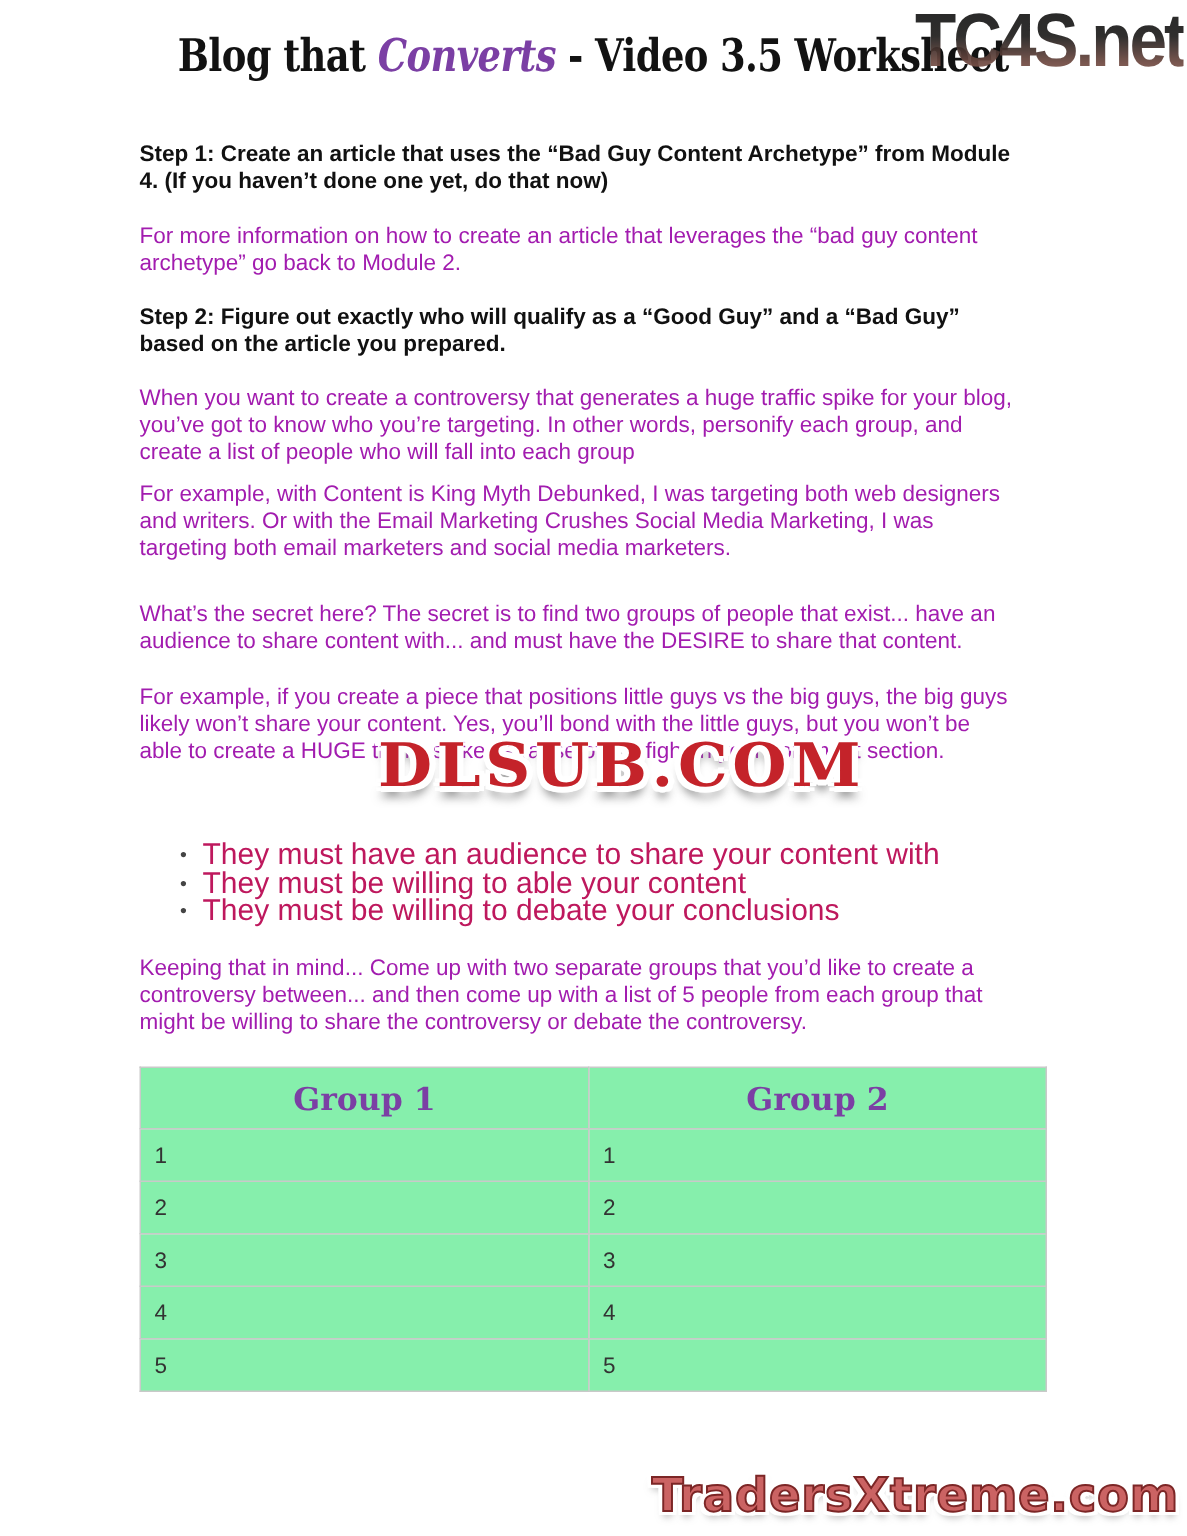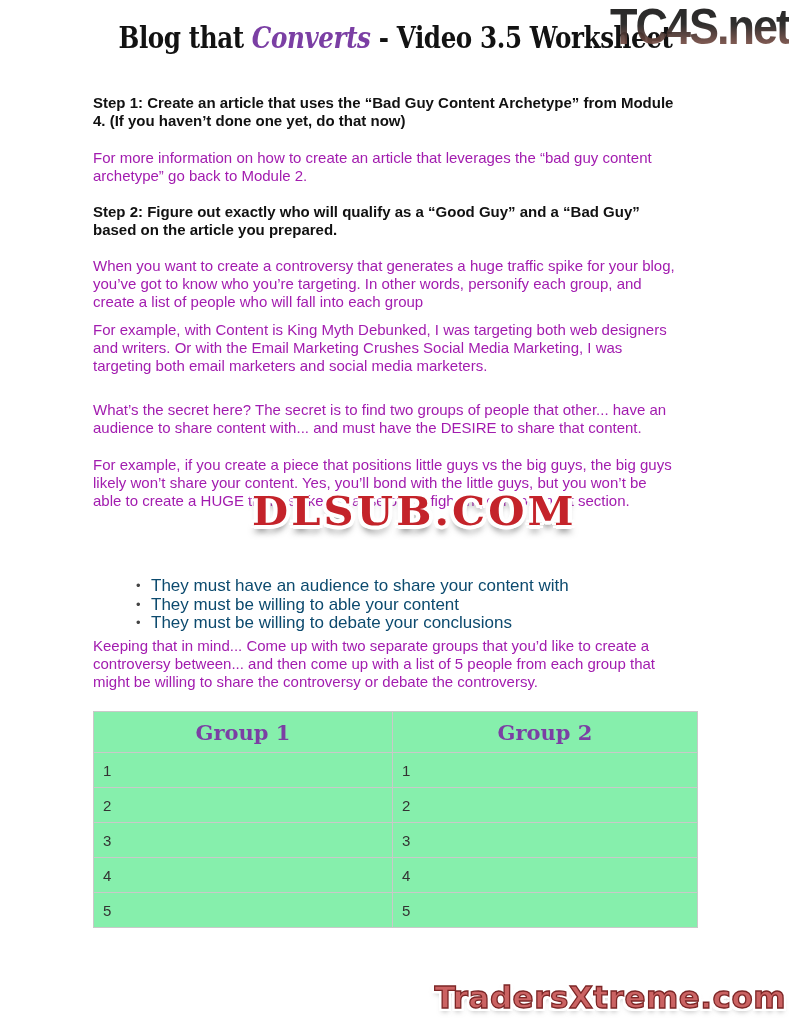--- a/index.html
+++ b/index.html
@@ -102,25 +102,25 @@
   }
   .blk.bold{
     font-weight:bold;
     color:#111111;
   }
 
   
   .bullets{
     position:absolute;
     left:120px;top:561px;
-    margin:16px;padding:0;
+    margin:0;padding:0;
     list-style:none;
-    font-size:17px;
+    font-size:20px;
     line-height:18.5px;
-    color:#0c4a6e;
+    color:#be185d;
   }
   .bullets li{
     position:relative;
     padding-left:15px;
   }
   .bullets li::before{
     content:"\2022";
     position:absolute;
     left:0;top:0;
     font-size:13px;
@@ -173,21 +173,21 @@
   <p class="blk" style="top:149px">For more information on how to create an article that leverages the “bad guy content
 archetype” go back to Module 2.</p>
   <p class="blk bold" style="top:203px">Step 2: Figure out exactly who will qualify as a “Good Guy” and a “Bad Guy”
 based on the article you prepared.</p>
   <p class="blk" style="top:257px">When you want to create a controversy that generates a huge traffic spike for your blog,
 you’ve got to know who you’re targeting. In other words, personify each group, and
 create a list of people who will fall into each group</p>
   <p class="blk" style="top:321px">For example, with Content is King Myth Debunked, I was targeting both web designers
 and writers.  Or with the Email Marketing Crushes Social Media Marketing, I was
 targeting both email marketers and social media marketers.</p>
-  <p class="blk" style="top:401px">What’s the secret here? The secret is to find two groups of people that other... have an
+  <p class="blk" style="top:401px">What’s the secret here? The secret is to find two groups of people that exist... have an
 audience to share content with... and must have the DESIRE to share that content.</p>
   <p class="blk" style="top:456px">For example, if you create a piece that positions little guys vs the big guys, the big guys
 likely won’t share your content. Yes, you’ll bond with the little guys, but you won’t be
 able to create a HUGE traffic spike because of the fight in your comment section.</p>
 
   <ul class="bullets">
     <li>They must have an audience to share your content with</li>
     <li>They must be willing to able your content</li>
     <li>They must be willing to debate your conclusions</li>
   </ul>

